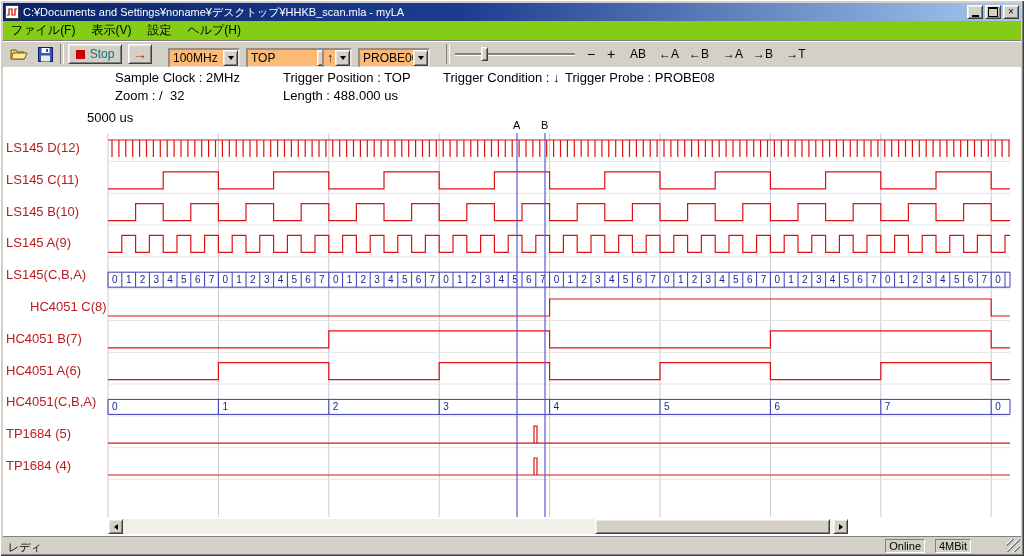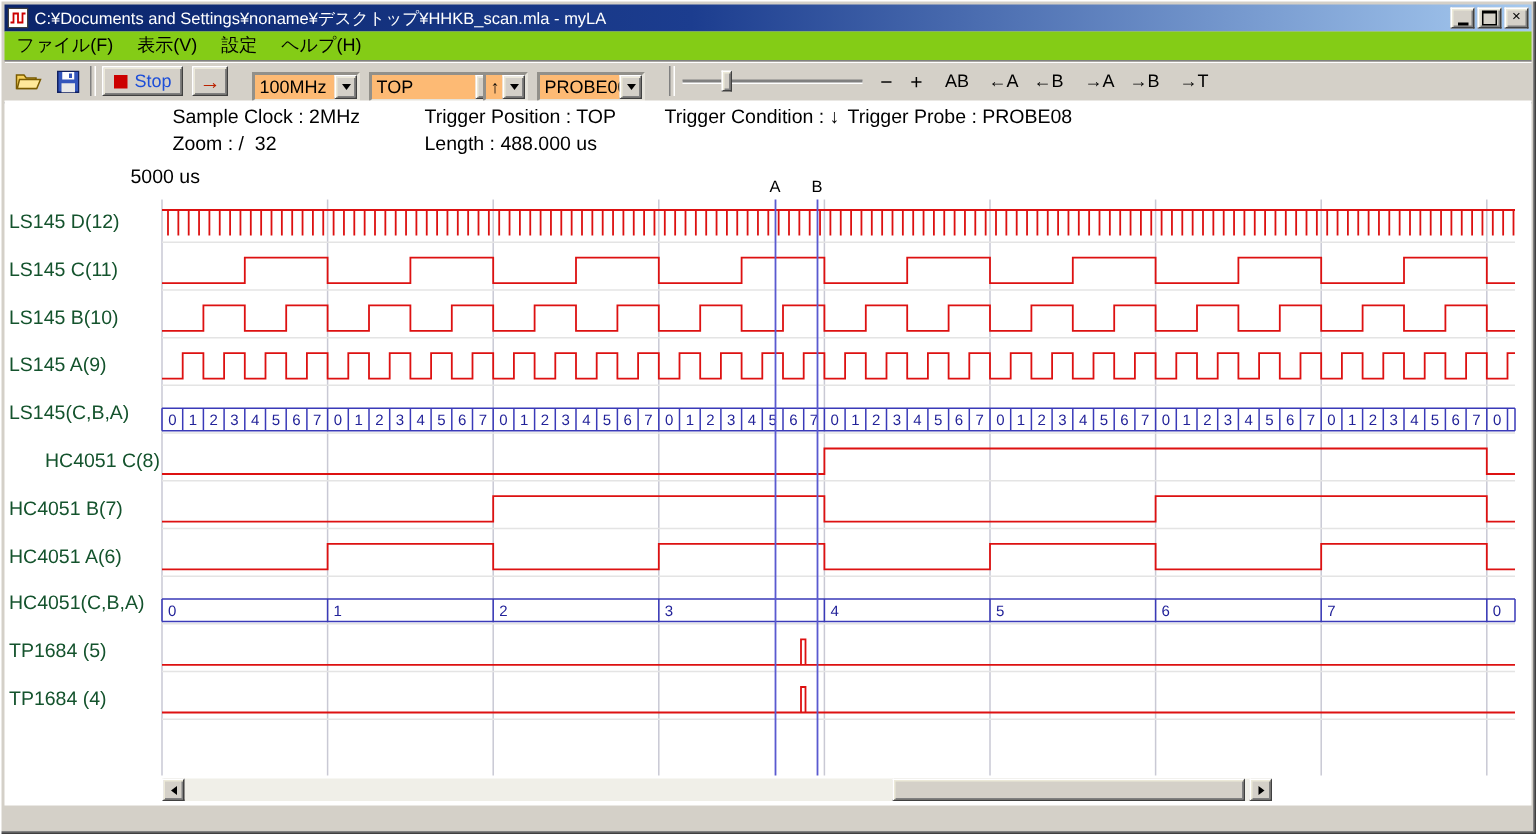--- a/index.html
+++ b/index.html
@@ -16,37 +16,37 @@
   .win-buttons{display:flex;gap:2px;margin-right:2px;}
   .winbtn{width:16px;height:14px;display:flex;align-items:center;justify-content:center;font-size:10px;line-height:10px;color:#000;cursor:default;}
   .g-min{display:block;width:7px;height:2px;background:#000;margin-top:7px;}
   .g-max{display:block;width:8px;height:7px;border:1px solid #000;border-top-width:2px;}
   .menubar{position:absolute;left:3px;top:21px;right:3px;height:19px;background:#84cc16;font-size:12px;display:flex;align-items:center;color:#000;}
   .menu-item{padding:2px 8px;white-space:nowrap;}
   .toolbar{position:absolute;left:3px;top:40px;right:3px;height:27px;background:#d4d0c8;
            border-top:1px solid #808080;border-bottom:1px solid #808080;box-shadow:inset 0 1px 0 #ffffff;}
   .iconbtn{position:absolute;top:44px;width:22px;height:20px;display:flex;align-items:center;justify-content:center;}
   .sep{position:absolute;top:44px;width:2px;height:20px;border-left:1px solid #808080;border-right:1px solid #ffffff;}
-  .stopbtn{position:absolute;left:68px;top:44px;width:54px;height:20px;display:flex;align-items:center;justify-content:center;gap:5px;font-size:12px;color:#1d4ed8;}
+  .stopbtn{position:absolute;left:68px;top:44px;width:54px;height:20px;display:flex;align-items:center;justify-content:center;gap:5px;font-size:12px;color:#0f766e;}
   .stop-square{width:9px;height:9px;background:#cc0000;flex:0 0 auto;}
   .runbtn{position:absolute;left:128px;top:44px;width:24px;height:20px;display:flex;align-items:center;justify-content:center;font-size:14px;font-weight:bold;color:#bb2200;}
   .combo{position:absolute;top:48px;height:20px;background:#fdba74;border:2px inset #e6e3da;box-sizing:border-box;}
   .combo-text{position:absolute;left:3px;top:1px;font-size:12px;color:#000;white-space:nowrap;}
   .combo-btn{position:absolute;right:0;top:0;width:15px;height:16px;display:flex;align-items:center;justify-content:center;}
   .tri-down{width:0;height:0;border-left:3px solid transparent;border-right:3px solid transparent;border-top:4px solid #000;}
   .tri-left{width:0;height:0;border-top:3px solid transparent;border-bottom:3px solid transparent;border-right:4px solid #000;}
   .tri-right{width:0;height:0;border-top:3px solid transparent;border-bottom:3px solid transparent;border-left:4px solid #000;}
   .slider{position:absolute;left:455px;top:46px;width:120px;height:16px;}
   .slider-track{position:absolute;left:0;right:0;top:7px;height:2px;background:#808080;box-shadow:0 1px 0 #ffffff;}
   .slider-handle{position:absolute;left:26px;top:1px;width:7px;height:14px;}
   .flatbtn{position:absolute;top:45px;height:18px;font-size:12px;line-height:18px;text-align:center;color:#000;white-space:nowrap;}
   .client{position:absolute;left:3px;top:67px;right:3px;bottom:19px;background:#ffffff;}
   .info{position:absolute;font-size:13px;color:#000;white-space:pre;z-index:3;}
   #wave-svg{position:absolute;left:0;top:0;z-index:2;}
-  .ch-label{position:absolute;left:6px;width:100px;font-size:13px;color:#14532d;white-space:nowrap;z-index:3;}
+  .ch-label{position:absolute;left:6px;width:100px;font-size:13px;color:#b91c1c;white-space:nowrap;z-index:3;}
   .cursor-label{position:absolute;top:119px;font-size:11px;color:#000;z-index:3;}
   #wave-overlay{position:absolute;left:0;top:0;width:1024px;height:556px;pointer-events:none;z-index:3;}
   .hscroll{position:absolute;left:108px;top:519px;width:740px;height:15px;background:#f0efe8;z-index:4;}
   .sb-btn{position:absolute;top:0;width:15px;height:15px;display:flex;align-items:center;justify-content:center;}
   .sb-left{left:0;}
   .sb-right{right:0;}
   .sb-thumb{position:absolute;left:487px;top:0;width:235px;height:15px;}
   .statusbar{position:absolute;left:3px;right:3px;bottom:3px;height:16px;background:#d4d0c8;border-top:1px solid #808080;box-shadow:0 -1px 0 #ffffff;font-size:11px;color:#000;}
   .sb-ready{position:absolute;left:5px;top:3px;}
   .sb-pane{position:absolute;top:2px;height:12px;border:1px solid;border-color:#808080 #ffffff #ffffff #808080;padding:0 3px;line-height:12px;}
@@ -295,14 +295,20 @@
   <div class="hscroll">
     <span class="sb-btn sb-left r3">
         <span class="tri-left"></span>
       </span>
     <span class="sb-thumb r3"></span>
     <span class="sb-btn sb-right r3">
         <span class="tri-right"></span>
       </span>
   </div>
 
+  <div class="statusbar">
+    <span class="sb-ready">レディ</span>
+    <span class="sb-pane sb-online">Online</span>
+    <span class="sb-pane sb-mem">4MBit</span>
+    <span class="grip"></span>
+  </div>
 
 </div>
 
 </body></html>

